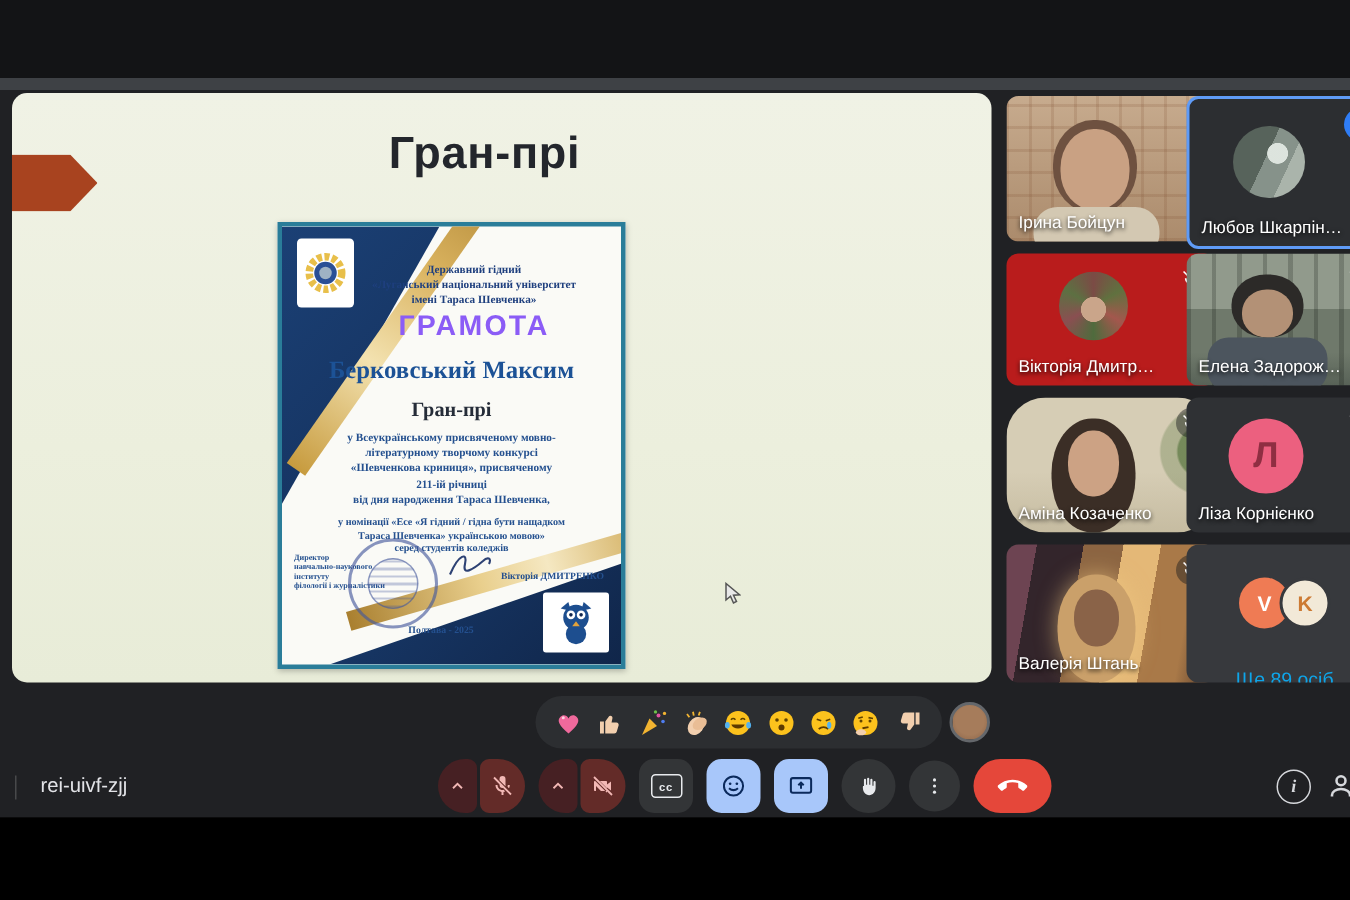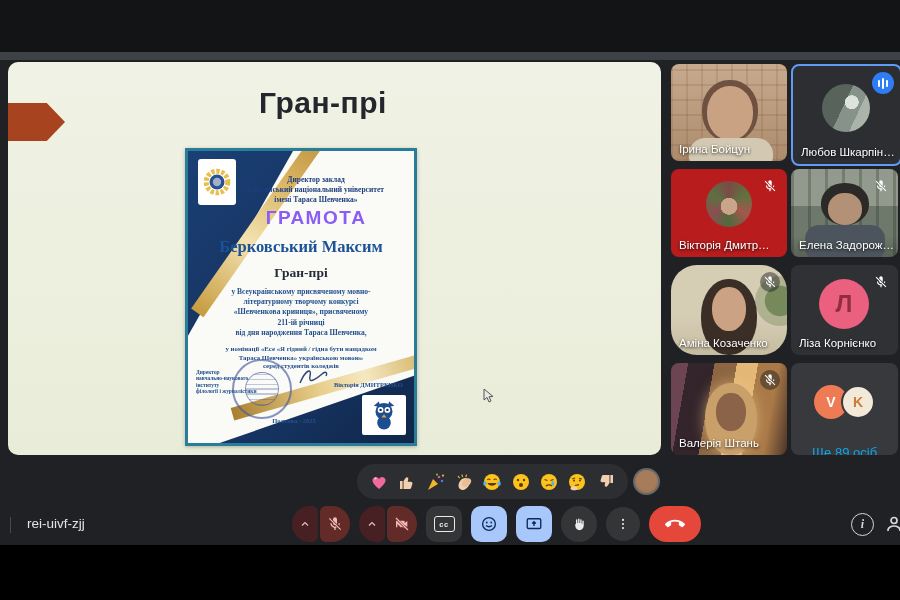--- a/index.html
+++ b/index.html
@@ -55,21 +55,21 @@
     background:repeating-linear-gradient(0deg,rgba(60,80,150,.35) 0 1.5px,transparent 1.5px 5px);}
   .cert-signer{left:146px;top:230px;width:76px;font-family:"Liberation Serif","DejaVu Serif",serif;
     font-weight:700;font-size:6.4px;color:#24508f;}
   .cert-place{left:46px;top:266px;width:120px;text-align:center;font-family:"Liberation Serif","DejaVu Serif",serif;
     font-weight:700;font-size:6.5px;color:#24508f;}
   .owl-box{right:8px;bottom:8px;width:44px;height:40px;background:#fff;border-radius:2px;
     display:flex;align-items:center;justify-content:center;}
   .cursor{left:475px;top:326px;}
 
   
-  .tile{border-radius:8px;overflow:hidden;background:#303134;}
+  .tile{border-radius:8px;overflow:hidden;background:#303134;padding-left:24px;}
   .tile .name{position:absolute;left:8px;bottom:6px;font-size:11.5px;color:#fff;
     text-shadow:0 1px 3px rgba(0,0,0,.9);white-space:nowrap;}
   .tile .micoff{position:absolute;right:7px;top:7px;width:20px;height:20px;display:flex;
     align-items:center;justify-content:center;border-radius:50%;}
   .micoff.dim{background:rgba(25,26,28,.45);}
   .t1{left:671px;top:4px;width:116px;height:97px;
     background:repeating-linear-gradient(0deg,rgba(120,70,40,.16) 0 2px,transparent 2px 15px),
     repeating-linear-gradient(90deg,rgba(120,70,40,.16) 0 2px,transparent 2px 15px),
     linear-gradient(180deg,#c7ab8e,#ab8b6c);}
   .t2{left:791px;top:4px;width:107px;height:98px;background:#2c2e31;border:2px solid #5f9bf7;}
@@ -142,21 +142,21 @@
 
         <div class="abs emblem">
           <svg width="30" height="34" viewBox="0 0 36 40">
             <circle cx="18" cy="20" r="13" fill="none" stroke="#e8bf4a" stroke-width="6" stroke-dasharray="4 2"></circle>
             <circle cx="18" cy="20" r="9" fill="#2a4f96"></circle>
             <circle cx="18" cy="20" r="5" fill="#9fb2c4"></circle>
           </svg>
         </div>
 
         <div class="abs cert-org">
-          <div>Директор заклад</div>
+          <div>Державний гідний</div>
           <div>«Луганський національний університет</div>
           <div>імені Тараса Шевченка»</div>
         </div>
 
         <div class="abs cert-doctype">ГРАМОТА</div>
         <div class="abs cert-recipient">Берковський Максим</div>
         <div class="abs cert-award">Гран-прі</div>
 
         <div class="abs cert-body">
           <div>у Всеукраїнському присвяченому мовно-</div>

